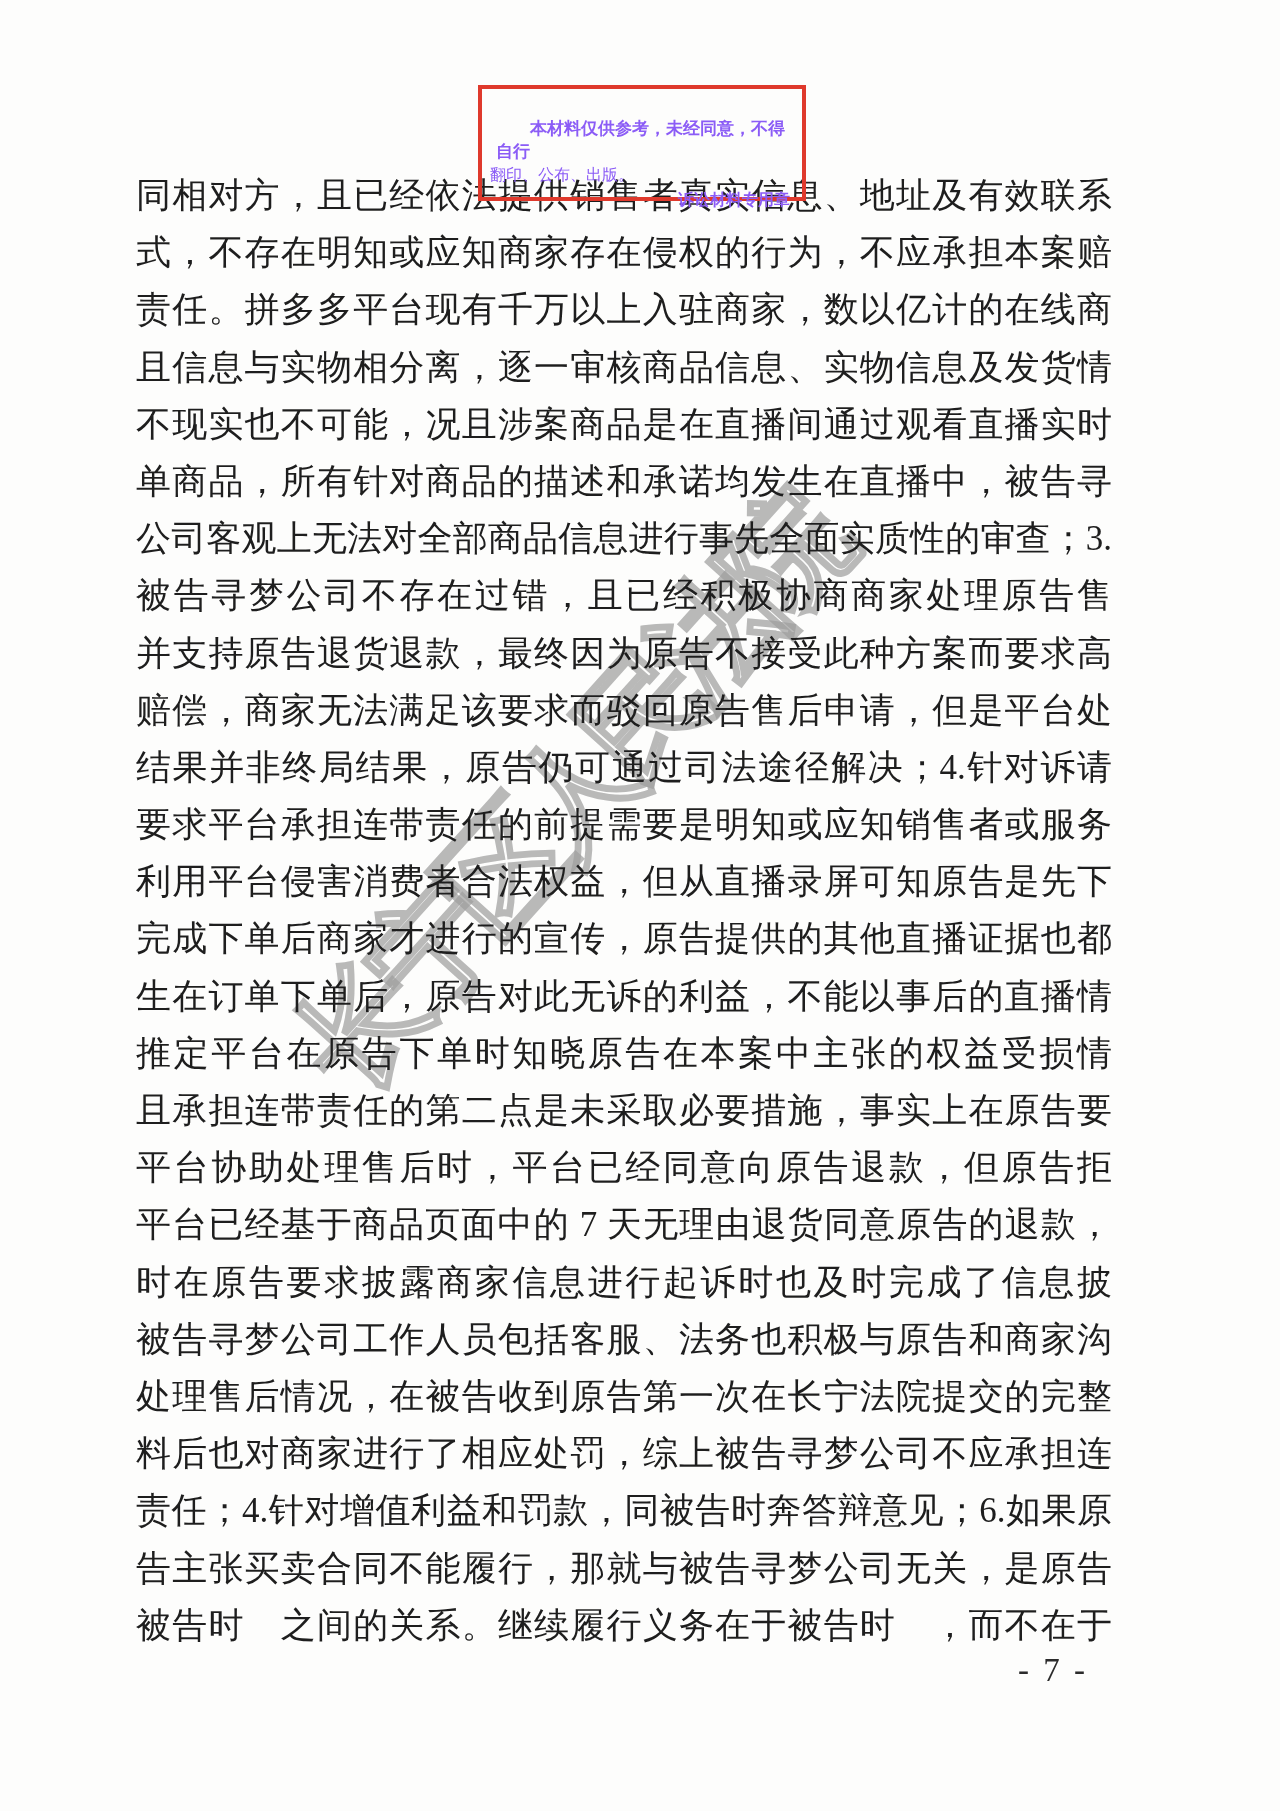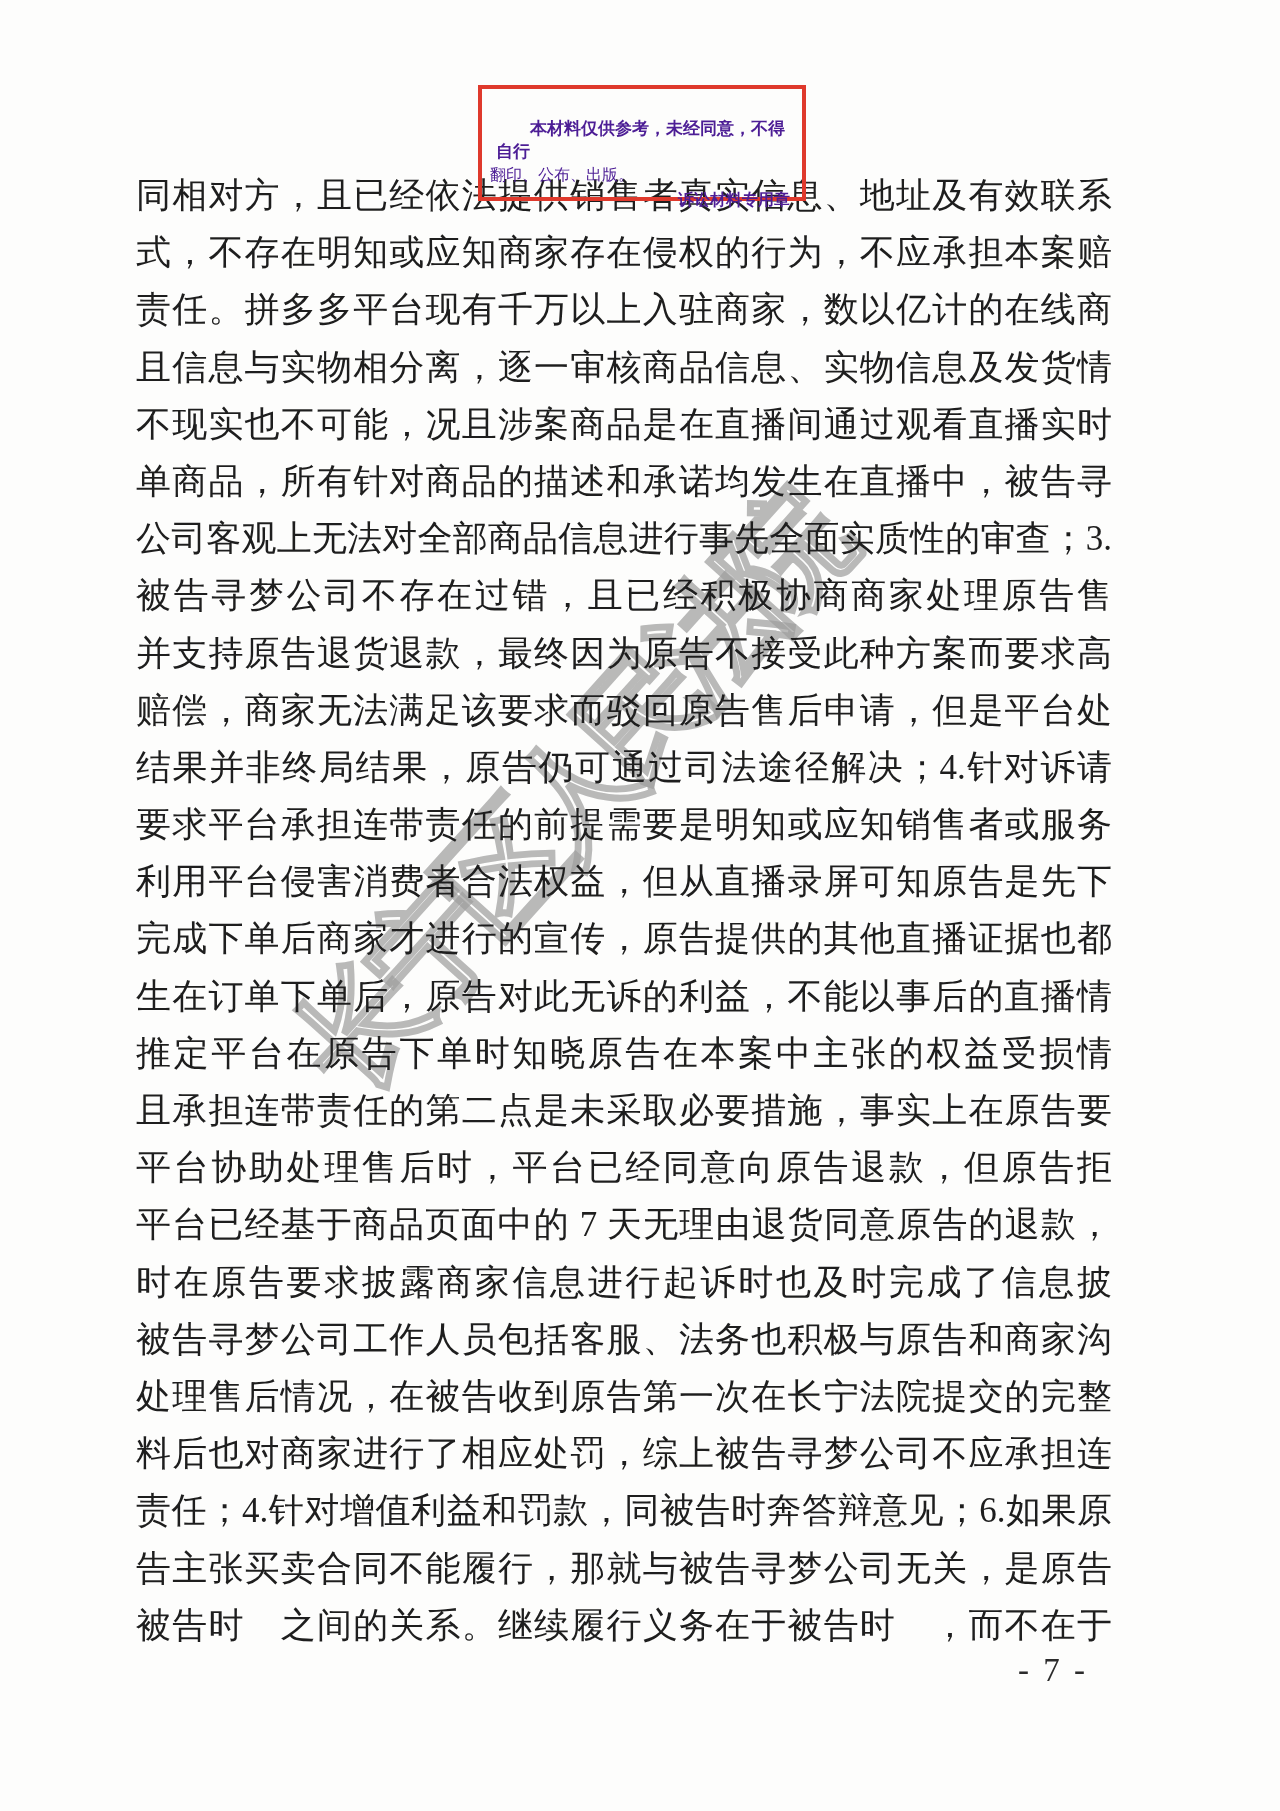--- a/index.html
+++ b/index.html
@@ -9,21 +9,21 @@
     background:#fdfdfc;
     overflow:hidden;
     font-family:"Liberation Serif", serif;
   }
   
   .stamp {
     position:absolute; left:478px; top:85px;
     width:328px; height:116px;
     border:4px solid #df392c;
     box-sizing:border-box;
-    color:#4c1d95;
+    color:#8b5cf6;
     z-index:3;
     background:transparent;
   }
   .stamp .l1 { margin:28px 12px 0 14px; text-indent:2em; font-size:17px; line-height:23px; font-weight:bold; }
   .stamp .l2 { margin:0 12px 0 8px; font-size:16px; line-height:23px; font-weight:normal; }
   .stamp .l3 { margin:2px 12px 0 0; text-align:right; font-size:16px; line-height:23px; font-weight:bold; }
   
   .watermark {
     position:absolute; left:175px; top:715px;
     width:790px;

